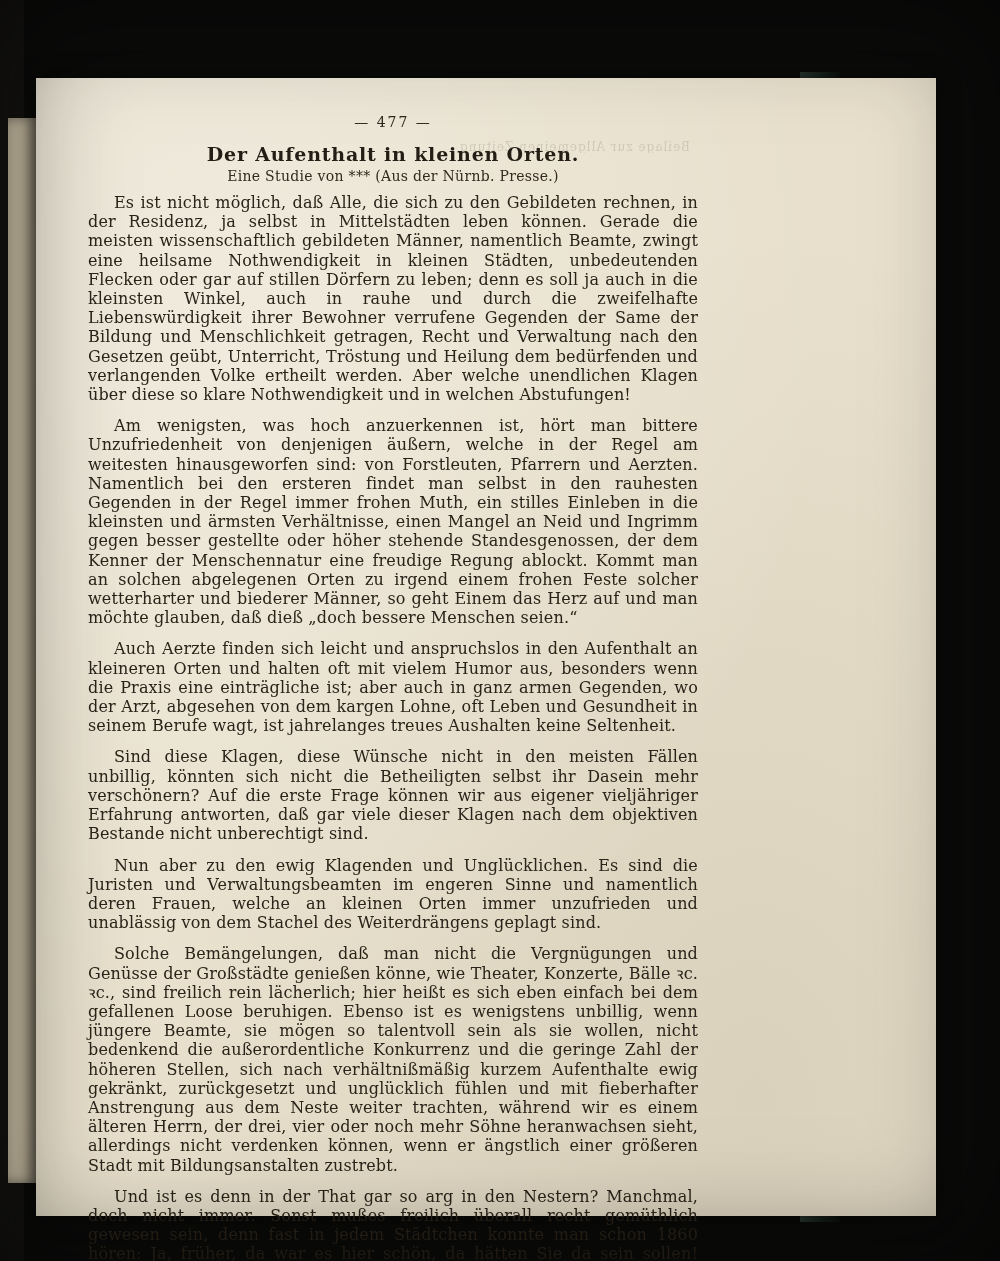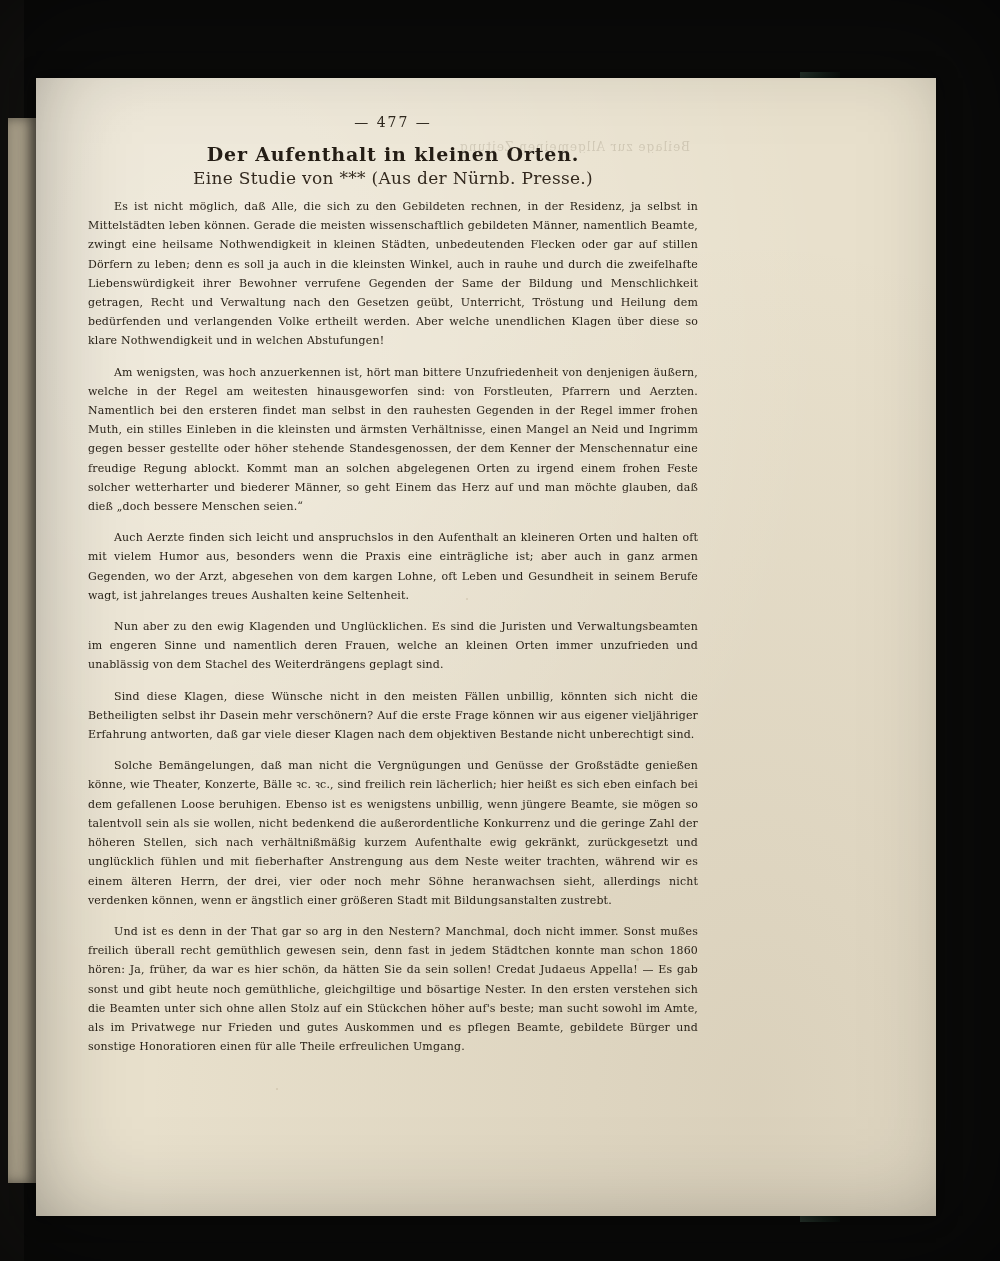--- a/index.html
+++ b/index.html
@@ -114,21 +114,21 @@
     text-align: center;
     font-size: 19px;
     font-weight: bold;
     letter-spacing: 0.8px;
     color: #241d15;
     margin: 13px 0 3px 0;
     font-family: "DejaVu Serif", serif;
   }
   .subhead {
     text-align: center;
-    font-size: 17px;
+    font-size: 14px;
     color: #33291e;
     margin: 0 0 9px 0;
     letter-spacing: 0.3px;
   }
 
   
   .bleed {
     position: absolute;
     left: 54px;
     top: 62px;
@@ -139,21 +139,21 @@
     color: #5d5038;
     letter-spacing: 1px;
     overflow: hidden;
     white-space: nowrap;
     transform: scaleX(-1);
   }
 
   p.body {
     margin: 0;
     text-indent: 26px;
-    font-size: 11px;
+    font-size: 16px;
     line-height: 19.2px;
     text-align: justify;
     letter-spacing: 0.15px;
     color: #2a2319;
     font-family: "DejaVu Serif", serif;
     -webkit-font-smoothing: none;
   }
   p.body + p.body { margin-top: 12px; }
 
   
@@ -183,22 +183,22 @@
     <div class="col">
 
       <div class="folio">— 477 —</div>
 
       <h1 class="headline">Der Aufenthalt in kleinen Orten.</h1>
       <div class="subhead">Eine Studie von *** (Aus der Nürnb. Presse.)</div>
 
       <p class="body">Es ist nicht möglich, daß Alle, die sich zu den Gebildeten rechnen, in der Residenz, ja selbst in Mittelstädten leben können. Gerade die meisten wissenschaftlich gebildeten Männer, namentlich Beamte, zwingt eine heilsame Nothwendigkeit in kleinen Städten, unbedeutenden Flecken oder gar auf stillen Dörfern zu leben; denn es soll ja auch in die kleinsten Winkel, auch in rauhe und durch die zweifelhafte Liebenswürdigkeit ihrer Bewohner verrufene Gegenden der Same der Bildung und Menschlichkeit getragen, Recht und Verwaltung nach den Gesetzen geübt, Unterricht, Tröstung und Heilung dem bedürfenden und verlangenden Volke ertheilt werden. Aber welche unendlichen Klagen über diese so klare Nothwendigkeit und in welchen Abstufungen!</p>
       <p class="body">Am wenigsten, was hoch anzuerkennen ist, hört man bittere Unzufriedenheit von denjenigen äußern, welche in der Regel am weitesten hinausgeworfen sind: von Forstleuten, Pfarrern und Aerzten. Namentlich bei den ersteren findet man selbst in den rauhesten Gegenden in der Regel immer frohen Muth, ein stilles Einleben in die kleinsten und ärmsten Verhältnisse, einen Mangel an Neid und Ingrimm gegen besser gestellte oder höher stehende Standesgenossen, der dem Kenner der Menschennatur eine freudige Regung ablockt. Kommt man an solchen abgelegenen Orten zu irgend einem frohen Feste solcher wetterharter und biederer Männer, so geht Einem das Herz auf und man möchte glauben, daß dieß „doch bessere Menschen seien.“</p>
       <p class="body">Auch Aerzte finden sich leicht und anspruchslos in den Aufenthalt an kleineren Orten und halten oft mit vielem Humor aus, besonders wenn die Praxis eine einträgliche ist; aber auch in ganz armen Gegenden, wo der Arzt, abgesehen von dem kargen Lohne, oft Leben und Gesundheit in seinem Berufe wagt, ist jahrelanges treues Aushalten keine Seltenheit.</p>
+      <p class="body">Sind diese Klagen, diese Wünsche nicht in den meisten Fällen unbillig, könnten sich nicht die Betheiligten selbst ihr Dasein mehr verschönern? Auf die erste Frage können wir aus eigener vieljähriger Erfahrung antworten, daß gar viele dieser Klagen nach dem objektiven Bestande nicht unberechtigt sind.</p>
       <p class="body">Nun aber zu den ewig Klagenden und Unglücklichen. Es sind die Juristen und Verwaltungsbeamten im engeren Sinne und namentlich deren Frauen, welche an kleinen Orten immer unzufrieden und unablässig von dem Stachel des Weiterdrängens geplagt sind.</p>
-      <p class="body">Sind diese Klagen, diese Wünsche nicht in den meisten Fällen unbillig, könnten sich nicht die Betheiligten selbst ihr Dasein mehr verschönern? Auf die erste Frage können wir aus eigener vieljähriger Erfahrung antworten, daß gar viele dieser Klagen nach dem objektiven Bestande nicht unberechtigt sind.</p>
       <p class="body">Solche Bemängelungen, daß man nicht die Vergnügungen und Genüsse der Großstädte genießen könne, wie Theater, Konzerte, Bälle ꝛc. ꝛc., sind freilich rein lächerlich; hier heißt es sich eben einfach bei dem gefallenen Loose beruhigen. Ebenso ist es wenigstens unbillig, wenn jüngere Beamte, sie mögen so talentvoll sein als sie wollen, nicht bedenkend die außerordentliche Konkurrenz und die geringe Zahl der höheren Stellen, sich nach verhältnißmäßig kurzem Aufenthalte ewig gekränkt, zurückgesetzt und unglücklich fühlen und mit fieberhafter Anstrengung aus dem Neste weiter trachten, während wir es einem älteren Herrn, der drei, vier oder noch mehr Söhne heranwachsen sieht, allerdings nicht verdenken können, wenn er ängstlich einer größeren Stadt mit Bildungsanstalten zustrebt.</p>
       <p class="body">Und ist es denn in der That gar so arg in den Nestern? Manchmal, doch nicht immer. Sonst mußes freilich überall recht gemüthlich gewesen sein, denn fast in jedem Städtchen konnte man schon 1860 hören: Ja, früher, da war es hier schön, da hätten Sie da sein sollen! Credat Judaeus Appella! — Es gab sonst und gibt heute noch gemüthliche, gleichgiltige und bösartige Nester. In den ersten verstehen sich die Beamten unter sich ohne allen Stolz auf ein Stückchen höher auf's beste; man sucht sowohl im Amte, als im Privatwege nur Frieden und gutes Auskommen und es pflegen Beamte, gebildete Bürger und sonstige Honoratioren einen für alle Theile erfreulichen Umgang.</p>
 
     </div>
 
     <div class="speckle" style="left:120px; top:240px; width:2px; height:2px;"></div>
     <div class="speckle" style="left:430px; top:520px; width:2px; height:2px;"></div>
     <div class="speckle" style="left:600px; top:880px; width:3px; height:3px;"></div>
     <div class="speckle" style="left:240px; top:1010px; width:2px; height:2px;"></div>
   </div>

